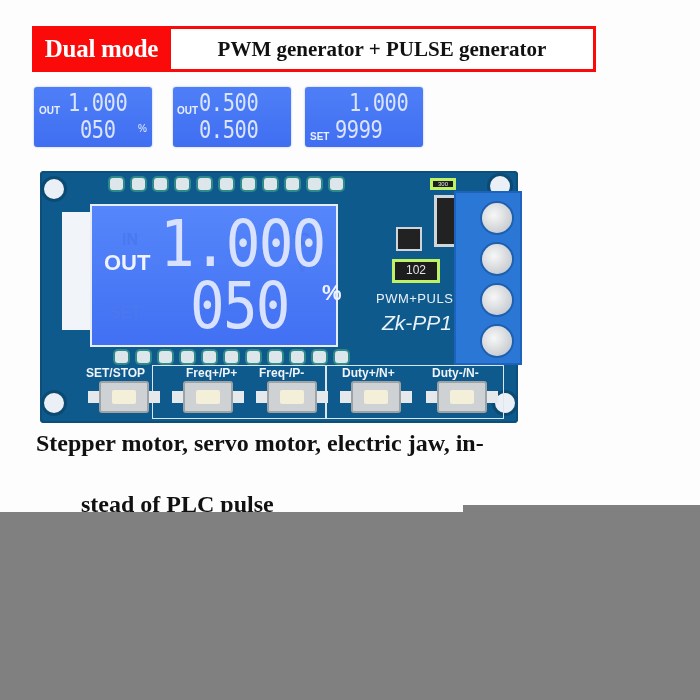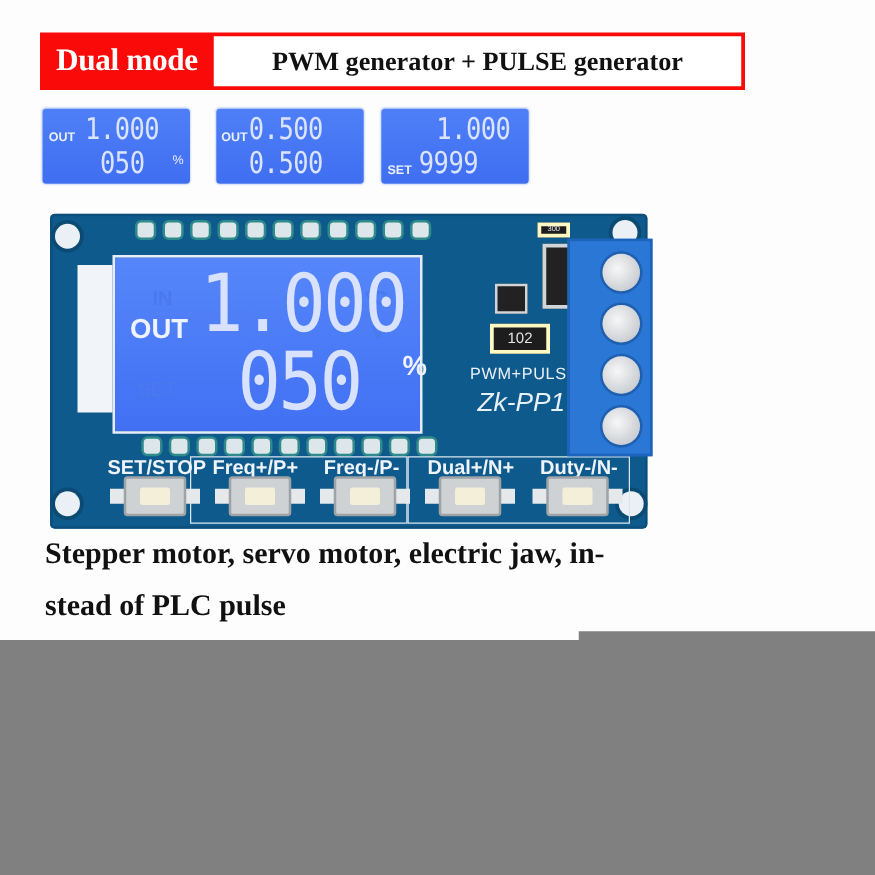--- a/index.html
+++ b/index.html
@@ -22,23 +22,23 @@
   .lcd{left:90px;top:204px;width:244px;height:139px;background:linear-gradient(180deg,#5686fa,#4170f3);border:2px solid #e6edf8;}
   .ghost{color:#4a78ef;font-weight:bold;font-size:16px;}
   .big-seg{color:#d8e2ff;font-family:"DejaVu Sans Mono",monospace;font-size:64px;line-height:64px;letter-spacing:-2px;transform:scaleX(0.9);transform-origin:left;}
   .lcd-lbl{color:#eef3ff;font-weight:bold;font-size:22px;}
   .silk{color:#e9f1f8;}
   .term{left:454px;top:191px;width:64px;height:170px;background:#2a77d6;border:2px solid #1e63bb;}
   .screw{width:30px;height:30px;border-radius:50%;background:radial-gradient(circle at 40% 40%,#f7f7f7,#b9bec4);box-shadow:0 0 0 2px #1f5fae;}
   .btn-body{width:46px;height:28px;background:#cfd2d4;border:2px solid #9ea3a6;border-radius:3px;}
   .btn-cap{left:11px;top:7px;width:24px;height:14px;background:#f4efd8;border-radius:2px;}
   .pad{width:12px;height:12px;background:#e5e9ec;}
-  .btn-lbl{color:#eef4fa;font-weight:bold;font-size:16px;white-space:nowrap;}
+  .btn-lbl{color:#eef4fa;font-weight:bold;font-size:12px;white-space:nowrap;}
   .group-box{border:1.5px solid #dbe6ee;}
-  .res{background:#1d1d1d;border:3px solid #fef9c3;color:#e5e5e5;font-size:12px;text-align:center;line-height:16px;}
+  .res{background:#1d1d1d;border:3px solid #bef264;color:#e5e5e5;font-size:12px;text-align:center;line-height:16px;}
   
   .caption{left:36px;color:#111;font-family:"Liberation Serif",serif;font-weight:bold;font-size:24px;}
   .gray{background:#808080;}
 </style>
 </head>
 <body>
 
 <div class="abs banner">
   <div class="abs banner-red">Dual mode</div>
   <div class="abs banner-white">PWM generator + PULSE generator</div>
@@ -112,39 +112,39 @@
 
   <span class="abs btn-lbl" style="left:46px;top:195px;">SET/STOP</span>
   <div class="abs" style="left:48px;top:210px;width:72px;height:32px;">
     <div class="abs pad" style="left:0;top:10px;"></div>
       <div class="abs pad" style="left:60px;top:10px;"></div>
     <div class="abs btn-body" style="left:11px;top:0;">
         <div class="abs btn-cap"></div>
       </div>
   </div>
 
-  <span class="abs btn-lbl" style="left:130px;top:195px;">Freq+/P+</span>
+  <span class="abs btn-lbl" style="left:146px;top:195px;">Freq+/P+</span>
   <div class="abs" style="left:132px;top:210px;width:72px;height:32px;">
     <div class="abs pad" style="left:0;top:10px;"></div>
       <div class="abs pad" style="left:60px;top:10px;"></div>
     <div class="abs btn-body" style="left:11px;top:0;">
         <div class="abs btn-cap"></div>
       </div>
   </div>
 
   <span class="abs btn-lbl" style="left:219px;top:195px;text-align:right;">Freq-/P-</span>
   <div class="abs" style="left:216px;top:210px;width:72px;height:32px;">
     <div class="abs pad" style="left:0;top:10px;"></div>
       <div class="abs pad" style="left:60px;top:10px;"></div>
     <div class="abs btn-body" style="left:11px;top:0;">
         <div class="abs btn-cap"></div>
       </div>
   </div>
 
-  <span class="abs btn-lbl" style="left:302px;top:195px;">Dual+/N+</span>
+  <span class="abs btn-lbl" style="left:302px;top:195px;">Duty+/N+</span>
   <div class="abs" style="left:300px;top:210px;width:72px;height:32px;">
     <div class="abs pad" style="left:0;top:10px;"></div>
       <div class="abs pad" style="left:60px;top:10px;"></div>
     <div class="abs btn-body" style="left:11px;top:0;">
         <div class="abs btn-cap"></div>
       </div>
   </div>
 
   <span class="abs btn-lbl" style="left:392px;top:195px;">Duty-/N-</span>
   <div class="abs" style="left:386px;top:210px;width:72px;height:32px;">
@@ -169,16 +169,16 @@
 </div>
 
 <div class="abs term">
   <div class="abs screw" style="left:26px;top:10px;"></div>
   <div class="abs screw" style="left:26px;top:51px;"></div>
   <div class="abs screw" style="left:26px;top:92px;"></div>
   <div class="abs screw" style="left:26px;top:133px;"></div>
 </div>
 
 <div class="abs caption" style="top:430px;">Stepper motor, servo motor, electric jaw, in-</div>
-<div class="abs caption" style="top:472px;">stead of PLC pulse</div>
+<div class="abs caption" style="top:491px;margin-left:45px;">stead of PLC pulse</div>
 
 <div class="abs gray" style="left:0;top:512px;width:700px;height:188px;"></div>
 <div class="abs gray" style="left:463px;top:505px;width:237px;height:10px;"></div>
 
 </body></html>

